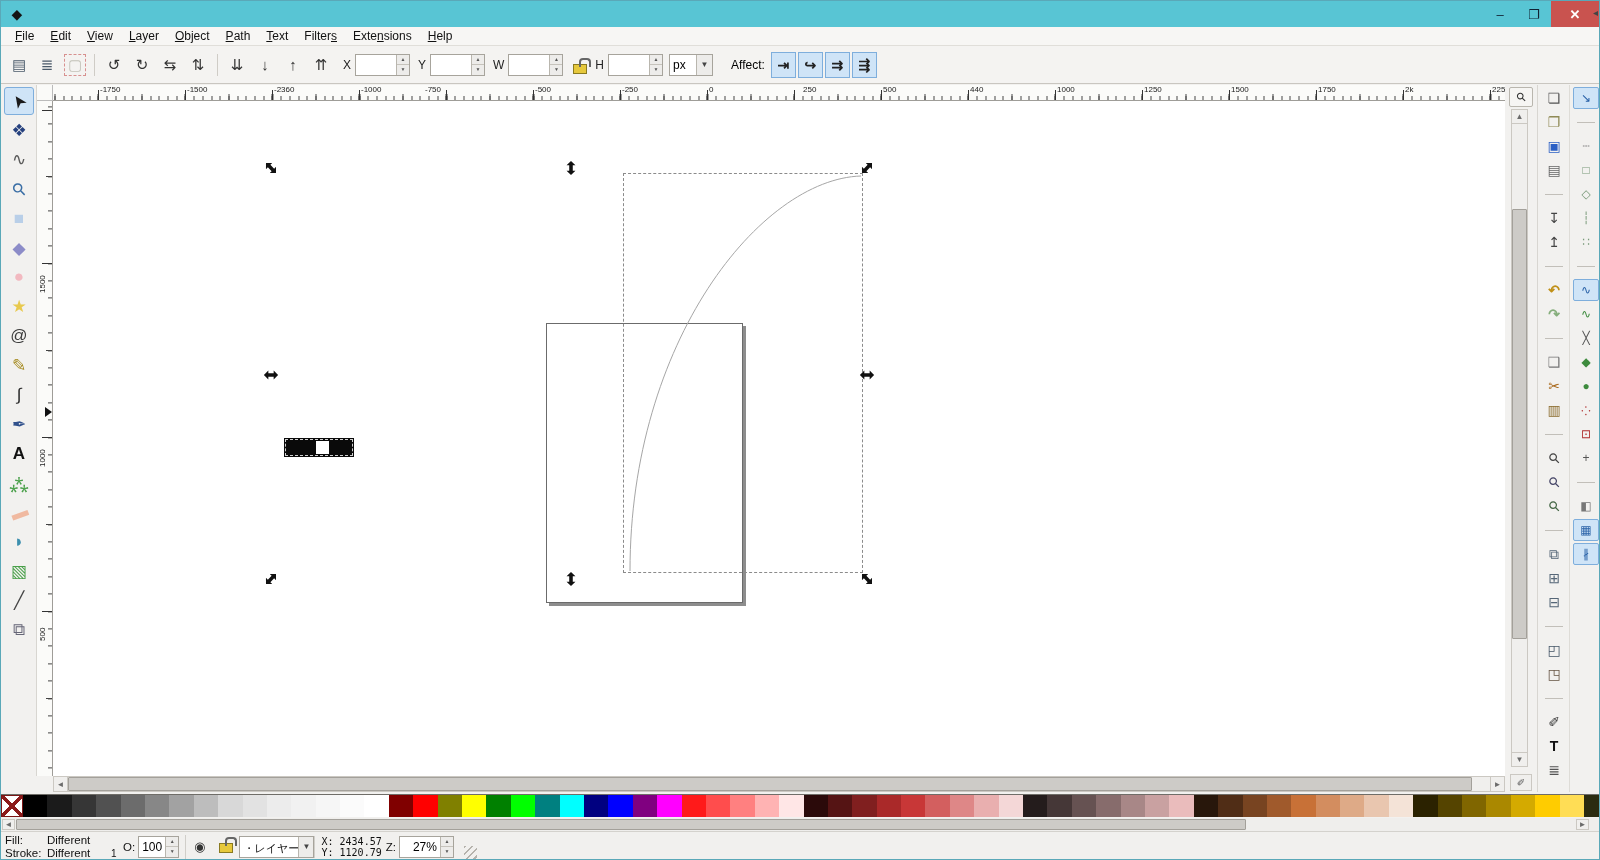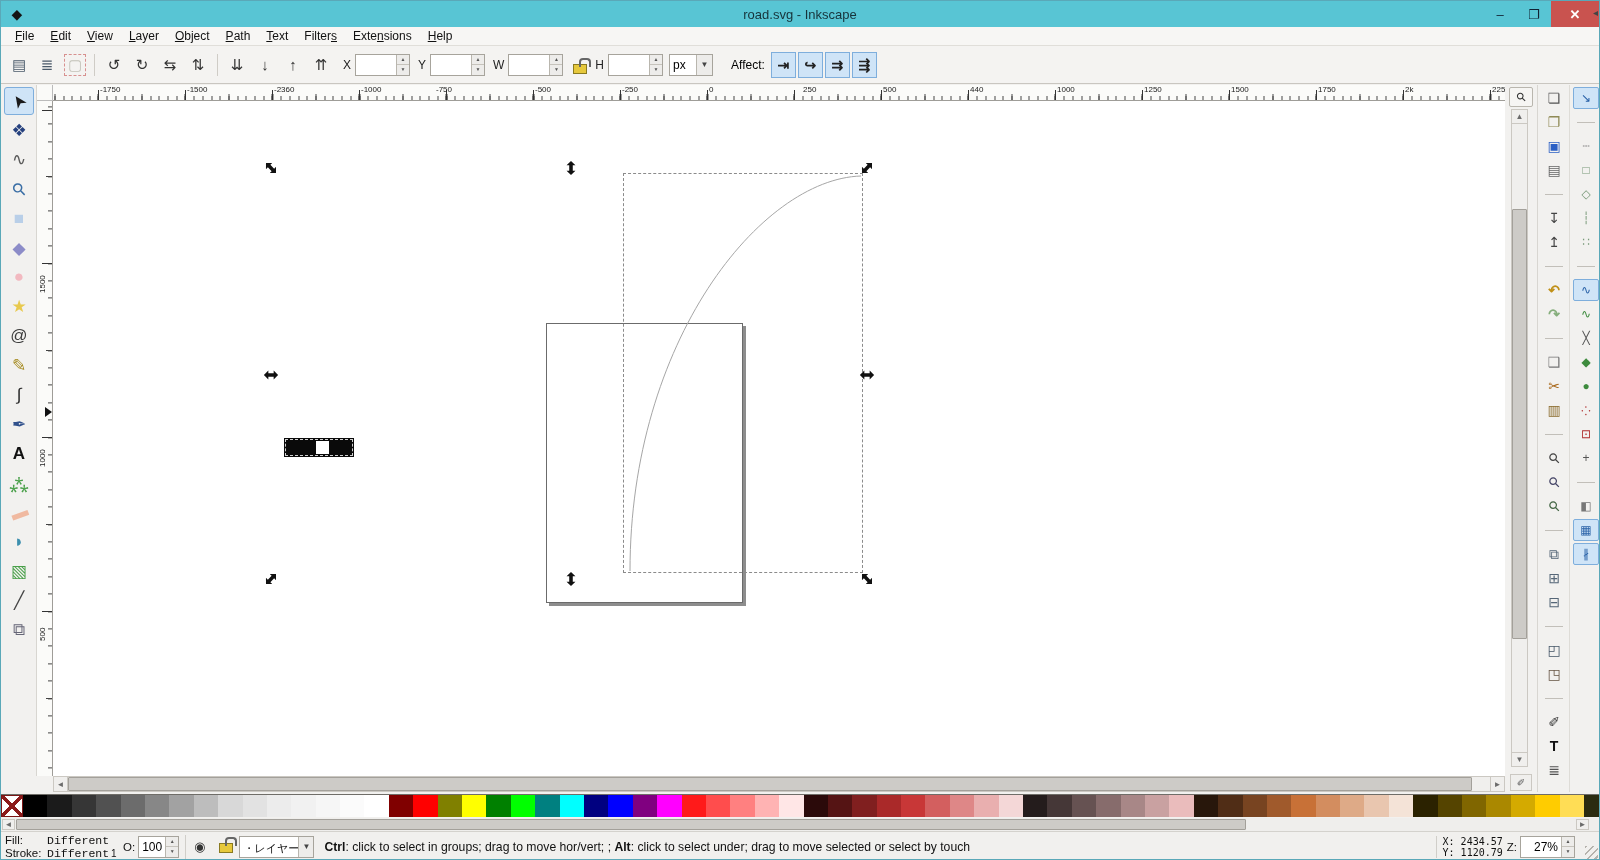--- a/index.html
+++ b/index.html
@@ -110,21 +110,21 @@
   #palscroll{position:absolute;left:0;top:817px;width:1600px;height:13px;background:#efeeec;}
   #palscroll .sbthumb{position:absolute;left:15px;top:1px;width:1230px;height:11px;}
   #palscroll .la{left:1px;top:1px;width:13px;height:11px;}
   #palscroll .ra{right:12px;top:1px;width:13px;height:11px;}
 
   
   #statusbar{position:absolute;left:0;top:830px;width:1600px;height:30px;background:#f1f0ee;border-top:1px solid #d4d2cd;display:flex;align-items:center;font-size:12px;color:#111;}
   #fillstroke{display:flex;flex-direction:column;justify-content:center;margin-left:4px;width:118px;line-height:13px;font-size:11.5px;}
   #fillstroke .row{display:flex;}
   #fillstroke .lab{width:42px;}
-  #fillstroke .val{width:58px;text-align:center;font-family:Liberation Mono, monospace;}
+  #fillstroke .val{width:58px;text-align:left;}
   #fillstroke .sw{margin-left:6px;font-size:10px;align-self:flex-end;}
   .vsep{width:1px;height:24px;background:#d0cec9;margin:0 6px;}
   #opbox{display:flex;align-items:center;}
   #opbox label{margin-right:3px;font-size:11.5px;}
   #opbox .spinbox input{width:26px;text-align:right;}
   .eyeicon{font-size:13px;color:#333;margin:0 4px 0 2px;}
   #layercombo{display:flex;height:22px;border:1px solid #a7a49c;background:#fff;margin-left:6px;}
   #layercombo .lval{width:58px;font-size:11px;padding:4px 3px;white-space:nowrap;overflow:hidden;}
   #layercombo .larr{width:15px;background:#edecea;border-left:1px solid #b9b6ae;font-size:8px;color:#444;text-align:center;line-height:20px;}
   #msg{margin-left:10px;flex:1;font-size:12.2px;white-space:nowrap;overflow:hidden;}
@@ -134,21 +134,20 @@
   #zoombox .spinbox input{width:40px;text-align:right;}
   #grip{width:13px;height:13px;margin:12px 3px 0 10px;background:repeating-linear-gradient(135deg,#b5b2ac 0 2px,transparent 2px 5px);}
 </style>
 </head>
 <body>
 
 <div id="frame">
 
   <div id="titlebar">
     <div class="logo">◆</div>
-    <div class="title">road.svg - Inkscape</div>
     <div class="wbtns">
       <div class="wbtn">–</div>
       <div class="wbtn">❐</div>
       <div class="wbtn close">✕</div>
     </div>
   </div>
 
   <div id="menubar">
 
       <div class="menuitem"><span></span><u>F</u><span>ile</span></div>
@@ -298,21 +297,21 @@
   <div id="corner"></div>
   <div id="hruler">
     <div class="hr-t hr-minor"></div>
     <div class="hr-t hr-med"></div>
     <div class="hr-t hr-major"></div>
 
   <span class="hrlabel" style="left: 47px; position: absolute;">-1750</span>
       <span class="hrlabel" style="left: 134px; position: absolute;">-1500</span>
       <span class="hrlabel" style="left: 221px; position: absolute;">-2360</span>
       <span class="hrlabel" style="left: 308px; position: absolute;">-1000</span>
-      <span class="hrlabel" style="left: 383px; position: absolute;">-750</span>
+      <span class="hrlabel" style="left: 372px; position: absolute;">-750</span>
       <span class="hrlabel" style="left: 482px; position: absolute;">-500</span>
       <span class="hrlabel" style="left: 569px; position: absolute;">-250</span>
       <span class="hrlabel" style="left: 656px; position: absolute;">0</span>
       <span class="hrlabel" style="left: 750px; position: absolute;">250</span>
       <span class="hrlabel" style="left: 830px; position: absolute;">500</span>
       <span class="hrlabel" style="left: 917px; position: absolute;">440</span>
       <span class="hrlabel" style="left: 1004px; position: absolute;">1000</span>
       <span class="hrlabel" style="left: 1091px; position: absolute;">1250</span>
       <span class="hrlabel" style="left: 1178px; position: absolute;">1500</span>
       <span class="hrlabel" style="left: 1265px; position: absolute;">1750</span>
@@ -745,23 +744,20 @@
           </div>
         </div>
     </div>
     <div class="vsep"></div>
     <span class="eyeicon">◉</span>
     <span class="lockicon" style="margin-top:2px;"></span>
     <div id="layercombo">
       <div class="lval">・レイヤー 1</div>
       <div class="larr">▼</div>
     </div>
-    <div id="msg">
-      <b>Ctrl</b><span>: click to select in groups; drag to move hor/vert; ; </span><b>Alt</b><span>: click to select under; drag to move selected or select by touch</span>
-    </div>
     <div id="coords">
       <div><span>X:</span> <span>2434.57</span></div>
       <div><span>Y:</span> <span>1120.79</span></div>
     </div>
     <div id="zoombox">
       <label>Z:</label>
       <div class="spinbox">
           <input value="27%" style="">
           <div class="spinctl">
             <div>▲</div>

